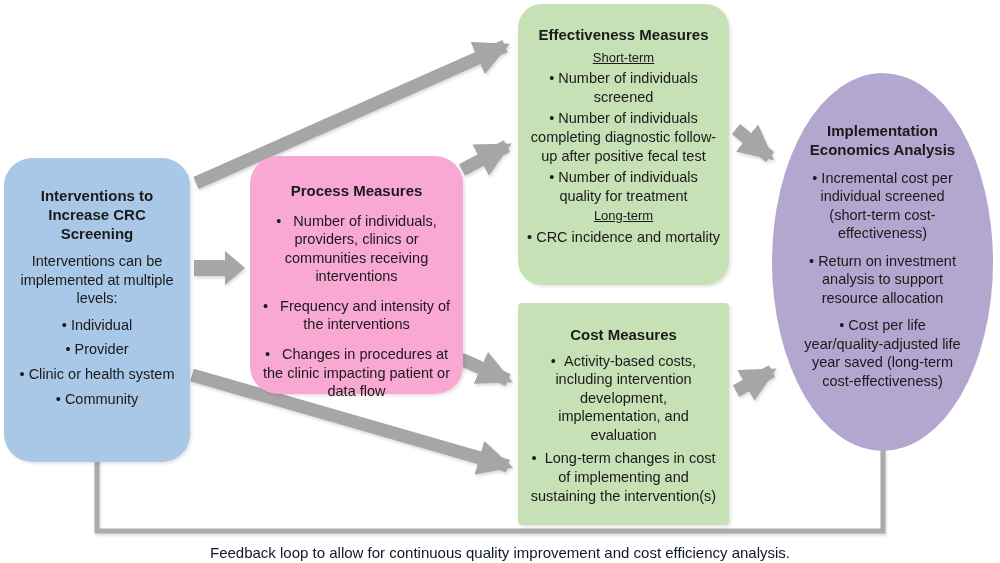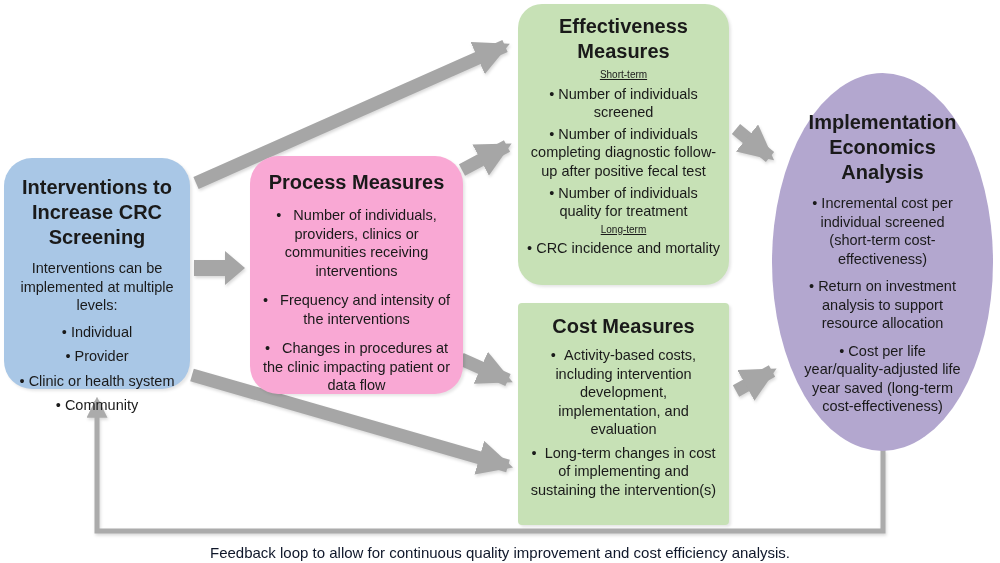--- a/index.html
+++ b/index.html
@@ -5,27 +5,27 @@
   html,body{margin:0;padding:0;background:#ffffff;}
   .canvas{
     position:relative;width:1000px;height:563px;background:#ffffff;overflow:hidden;
     font-family:"Liberation Sans", sans-serif;color:#1a1a1a;
   }
   .arrows{position:absolute;left:0;top:0;width:1000px;height:563px;
     filter:drop-shadow(1px 2px 1.5px rgba(0,0,0,0.15));}
   .box{position:absolute;text-align:center;box-sizing:border-box;
     box-shadow:2px 2px 3px rgba(0,0,0,0.10);}
   .rbox{border-radius:28px;}
-  .title{font-weight:bold;font-size:20px;line-height:1.25;margin:0 auto 7px auto;}
+  .title{font-weight:bold;font-size:15px;line-height:1.25;margin:12px auto 7px auto;}
   .body-text,.bi{font-size:14.5px;line-height:1.28;}
   .bi{margin:0 0 5px 0;}
   .bi::before{content:"\2022\00a0";}
-  .subhead{font-size:10px;line-height:1.28;text-decoration:underline;margin:2px 0 3px 0;}
+  .subhead{font-size:13px;line-height:1.28;text-decoration:underline;margin:2px 0 3px 0;}
 
-  .interventions{left:4px;top:158px;width:186px;height:231px;padding:17px 6px 8px 6px;}
+  .interventions{left:4px;top:158px;width:186px;height:304px;padding:17px 6px 8px 6px;}
   .interventions .title{margin-bottom:9px;}
   .interventions .body-text{margin-bottom:8px;}
   .interventions .bi{margin-bottom:6px;}
 
   .process{left:250px;top:156px;width:213px;height:238px;padding:14px 10px 8px 10px;}
   .process .title{margin-bottom:11px;}
   .process .bi{margin-bottom:11px;}
   .process .bi::before{content:"\2022\00a0\00a0\00a0";}
 
   .effectiveness{left:518px;top:4px;width:211px;height:281px;padding:10px 9px 6px 9px;border-radius:24px;}

